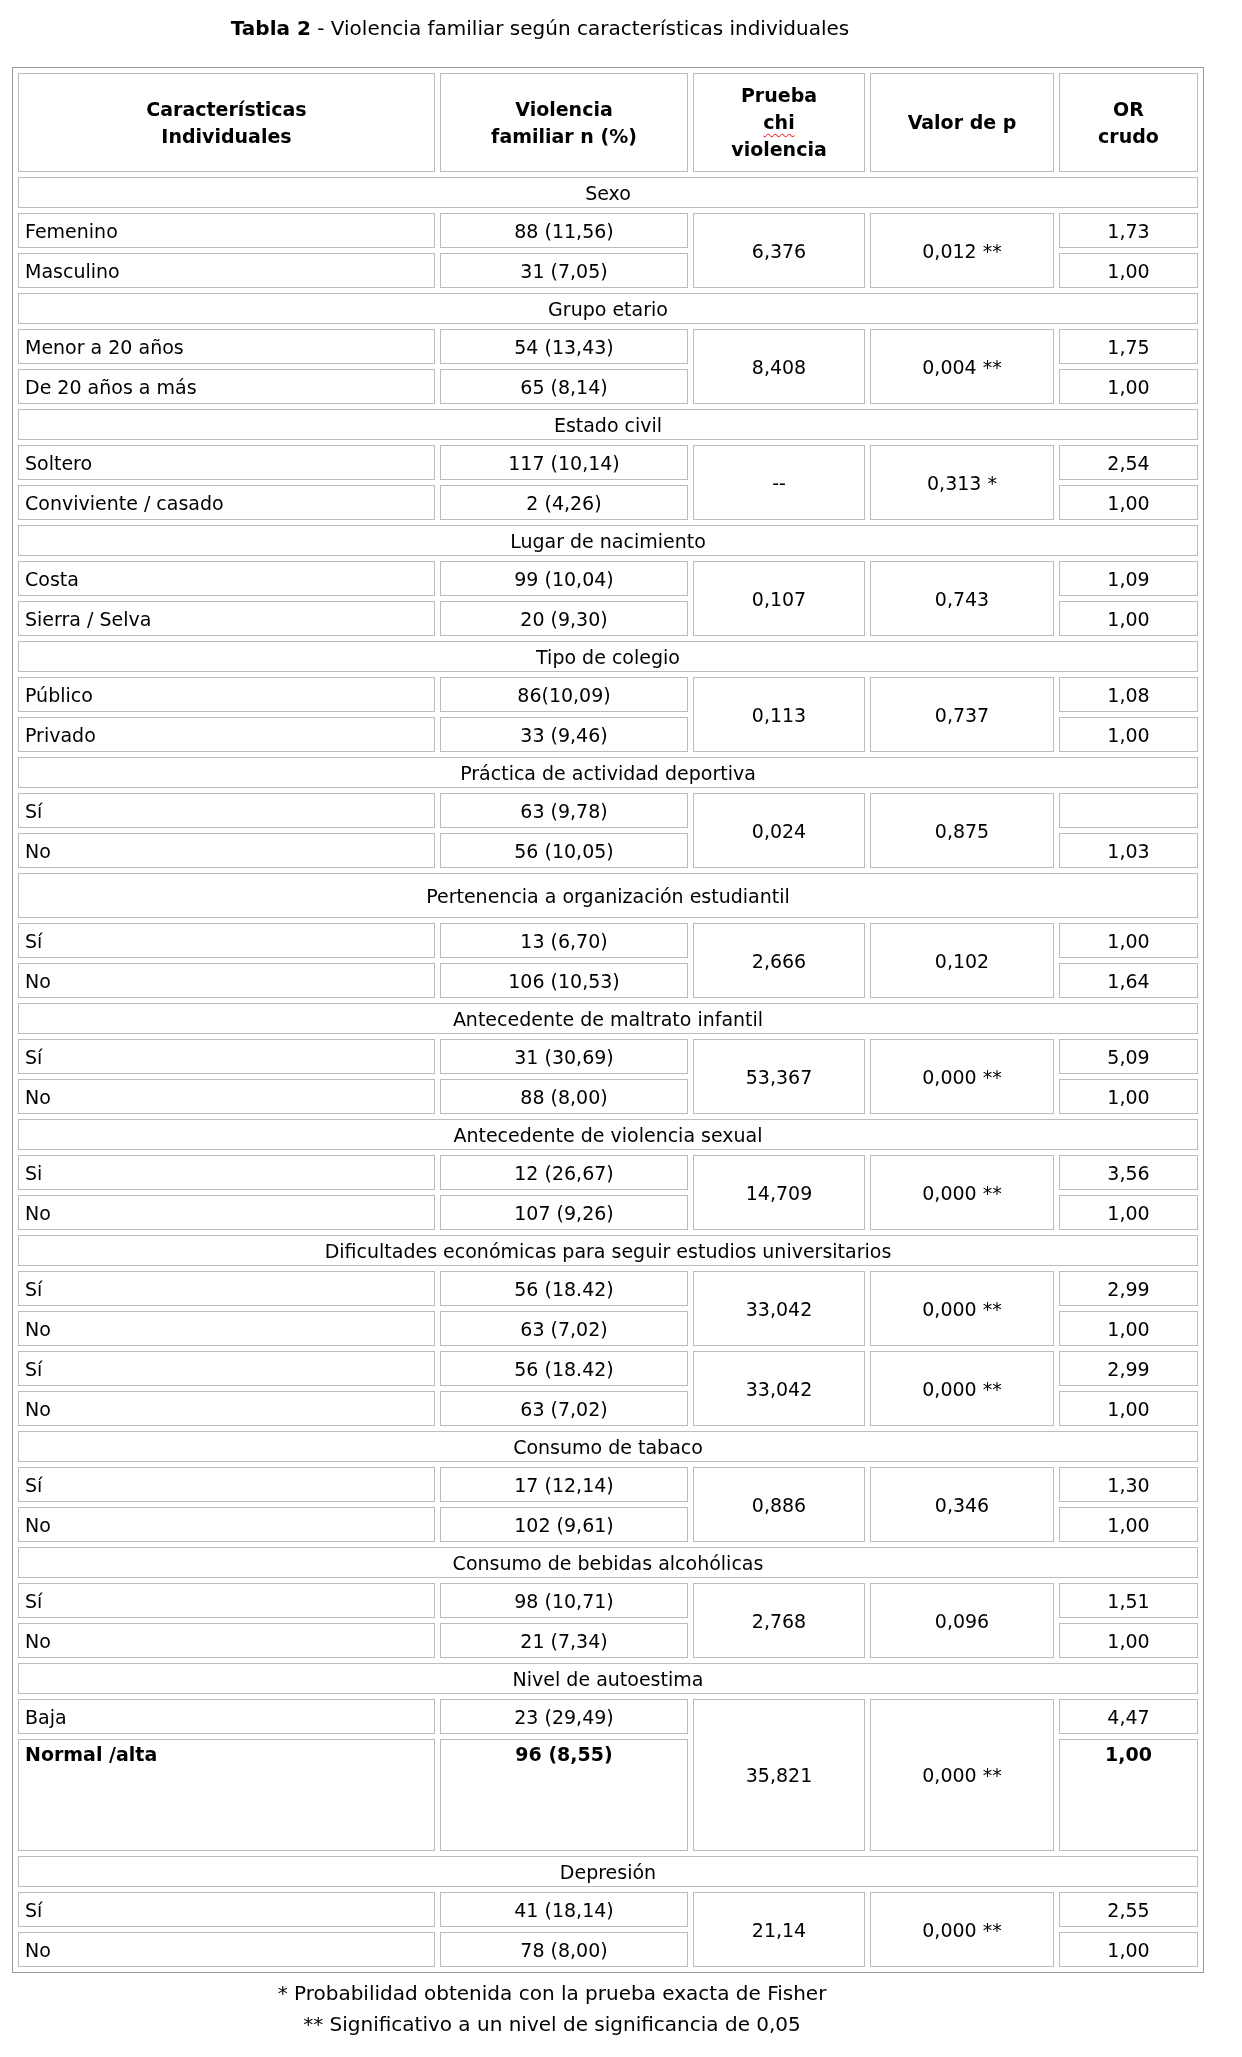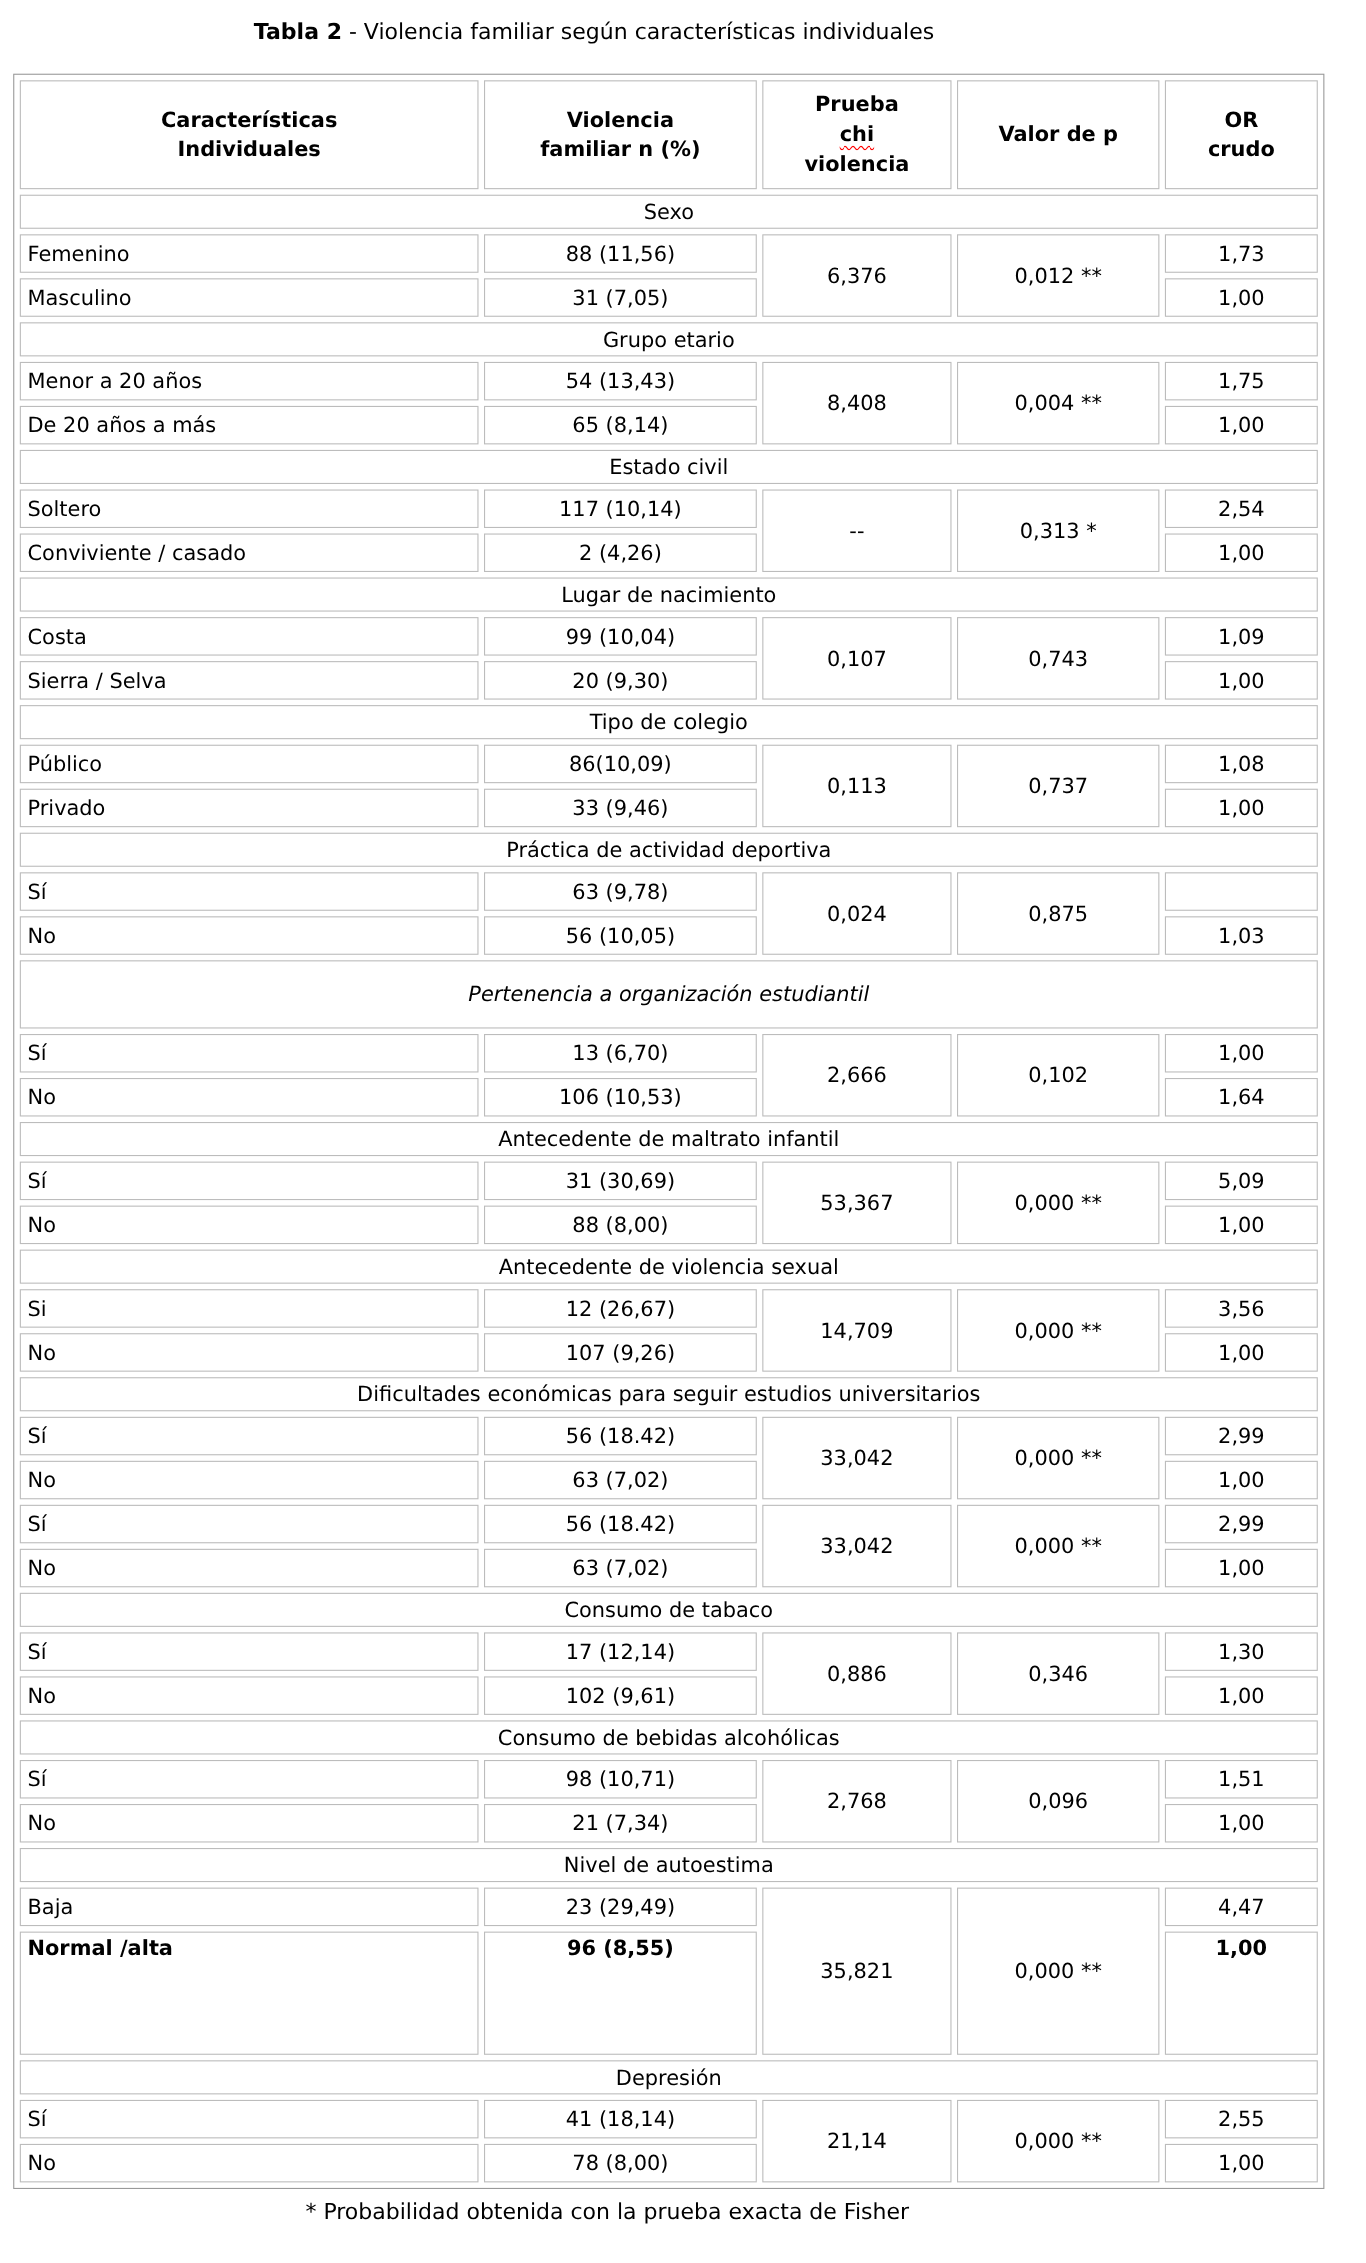--- a/index.html
+++ b/index.html
@@ -47,21 +47,21 @@
     line-height: 27px;
     padding: 0 2px;
   }
   td {
     font-size: 19px;
     height: 35px;
     vertical-align: middle;
     padding: 1px 6px;
   }
   td.section-cell { text-align: center; height: 31px; }
-  td.tall-cat     { height: 62px; font-style: italic; }
+  td.tall-cat     { height: 45px; }
   td.label-cell   { text-align: left; }
   td.num-cell, td.or-cell, td.chi-cell, td.p-cell { text-align: center; }
   td.chi-cell, td.p-cell { vertical-align: middle; }
   td.tall-row {
     height: 112px;
     vertical-align: top;
     padding-top: 3px;
     font-weight: bold;
   }
   .squiggle {
@@ -339,13 +339,14 @@
       <tr>
         <td class="label-cell">No</td>
         <td class="num-cell">78 (8,00)</td>
         <td class="or-cell">1,00</td>
       </tr>
     </tbody>
 </table>
 
 <div class="footnotes">
   <div>* Probabilidad obtenida con la prueba exacta de Fisher</div>
+  <div>** Significativo a un nivel de significancia de 0,05</div>
 </div>
 
 </body></html>

